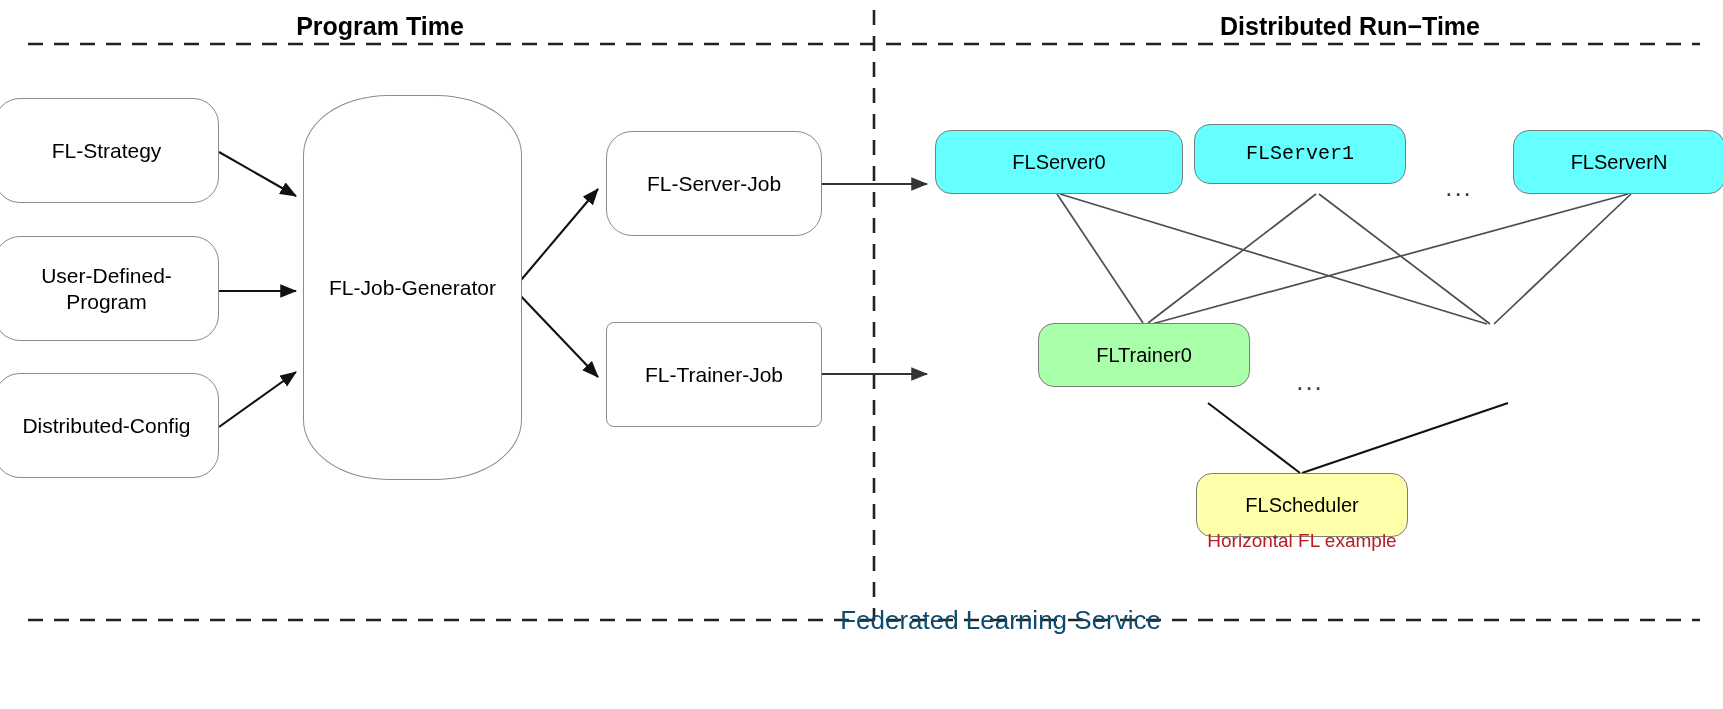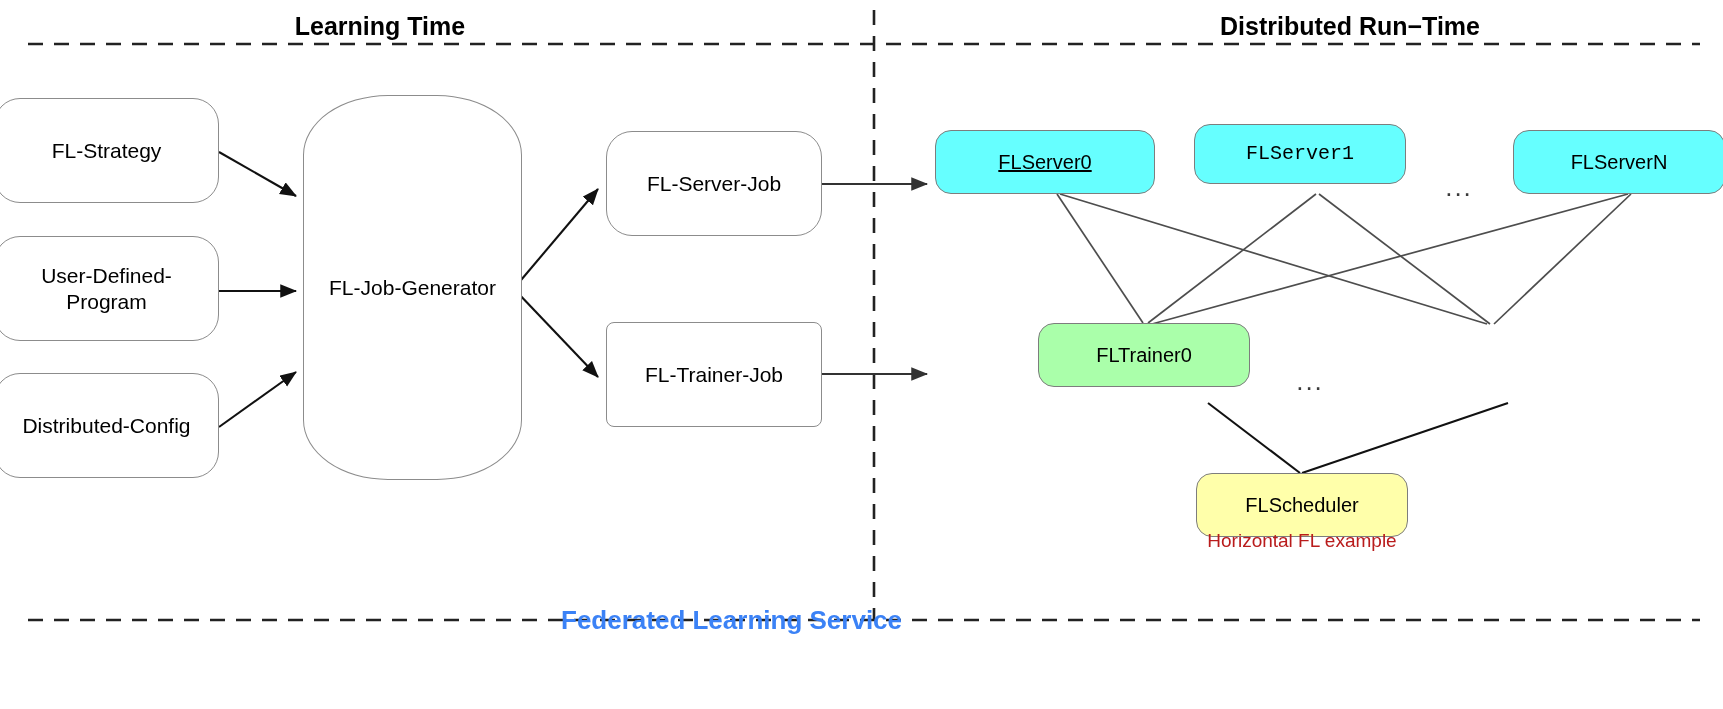--- a/index.html
+++ b/index.html
@@ -55,24 +55,24 @@
     font-family: "Liberation Sans", sans-serif;
     font-weight: bold;
     font-size: 25px;
     color: #000000;
     text-align: center;
     white-space: nowrap;
   }
   .figure-caption {
     position: absolute;
     font-family: "Liberation Sans", sans-serif;
-    font-weight: bold;
+    font-weight: normal;
     font-size: 26px;
-    color: #3b82f6;
-    text-align: left;
+    color: #0c4a6e;
+    text-align: right;
     white-space: nowrap;
   }
   .sub-caption {
     position: absolute;
     font-family: "Liberation Sans", sans-serif;
     font-size: 19px;
     color: #b91c1c;
     text-align: center;
     white-space: nowrap;
   }
@@ -124,21 +124,21 @@
     <line x1="1060" y1="194" x2="1487" y2="324" stroke="#4d4d4d" stroke-width="1.7"></line>
     <line x1="1316" y1="194" x2="1148" y2="323" stroke="#4d4d4d" stroke-width="1.7"></line>
     <line x1="1319" y1="194" x2="1490" y2="324" stroke="#4d4d4d" stroke-width="1.7"></line>
     <line x1="1628" y1="194" x2="1152" y2="324" stroke="#4d4d4d" stroke-width="1.7"></line>
     <line x1="1631" y1="194" x2="1494" y2="324" stroke="#4d4d4d" stroke-width="1.7"></line>
 
     <line x1="1208" y1="403" x2="1300" y2="473" stroke="#111111" stroke-width="2.1"></line>
     <line x1="1508" y1="403" x2="1302" y2="473" stroke="#111111" stroke-width="2.1"></line>
   </svg>
 
-  <div class="section-title" style="left:240px; top:12px; width:280px;">Learning Time</div>
+  <div class="section-title" style="left:240px; top:12px; width:280px;">Program Time</div>
 
   <div class="section-title" style="left:1140px; top:12px; width:420px;">Distributed Run−Time</div>
 
   <div class="node compile" style="left:-6px; top:98px; width:225px; height:105px;">
     <span>FL-Strategy</span>
   </div>
 
   <div class="node compile" style="left:-6px; top:236px; width:225px; height:105px;">
     <span>User-Defined-
 Program</span>
@@ -153,21 +153,21 @@
   </div>
 
   <div class="node generator" style="left:303px; top:95px; width:219px; height:385px;">
     <span>FL-Job-Generator</span>
   </div>
 
   <div class="node compile" style="left:606px; top:322px; width:216px; height:105px;border-radius:8px;">
     <span>FL-Trainer-Job</span>
   </div>
 
-  <div class="node rt" style="left:935px; top:130px; width:220px; height:64px; background:#66FFFF;text-decoration:underline;">
+  <div class="node rt" style="left:935px; top:130px; width:248px; height:64px; background:#66FFFF;">
     <span>FLServer0</span>
   </div>
 
   <div class="node rt" style="left:1194px; top:124px; width:212px; height:60px; background:#66FFFF;font-family:Liberation Mono, monospace;">
     <span>FLServer1</span>
   </div>
 
   <div class="ellipsis" style="left:1434px; top:172px; width:50px;">...</div>
 
   <div class="node rt" style="left:1513px; top:130px; width:212px; height:64px; background:#66FFFF;">

